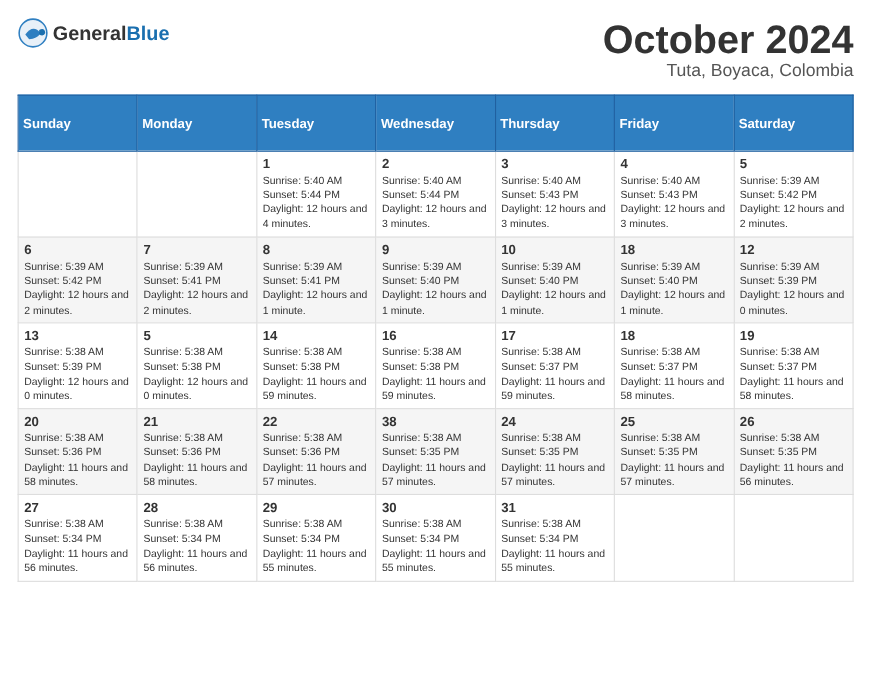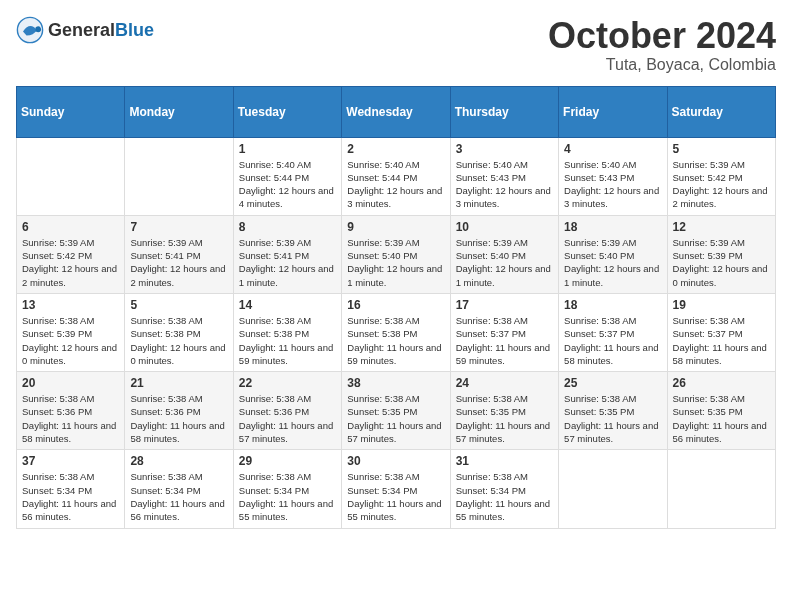--- a/index.html
+++ b/index.html
@@ -288,21 +288,21 @@
         </td>
         <td>
           <span class="day-number">26</span>
           <div class="day-info">Sunrise: 5:38 AM
 Sunset: 5:35 PM
 Daylight: 11 hours and 56 minutes.</div>
         </td>
       </tr>
       <tr>
         <td>
-          <span class="day-number">37</span>
+          <span class="day-number">27</span>
           <div class="day-info">Sunrise: 5:38 AM
 Sunset: 5:34 PM
 Daylight: 11 hours and 56 minutes.</div>
         </td>
         <td>
           <span class="day-number">28</span>
           <div class="day-info">Sunrise: 5:38 AM
 Sunset: 5:34 PM
 Daylight: 11 hours and 56 minutes.</div>
         </td>

